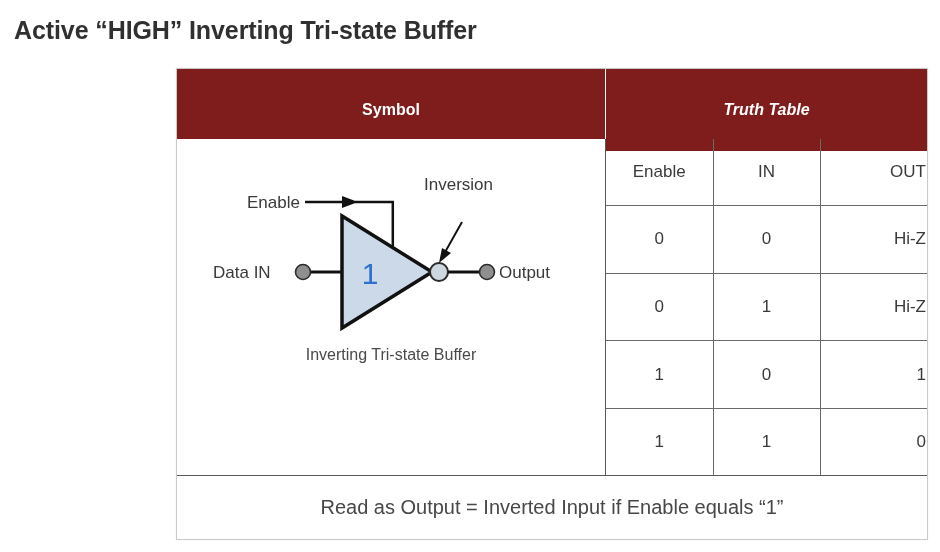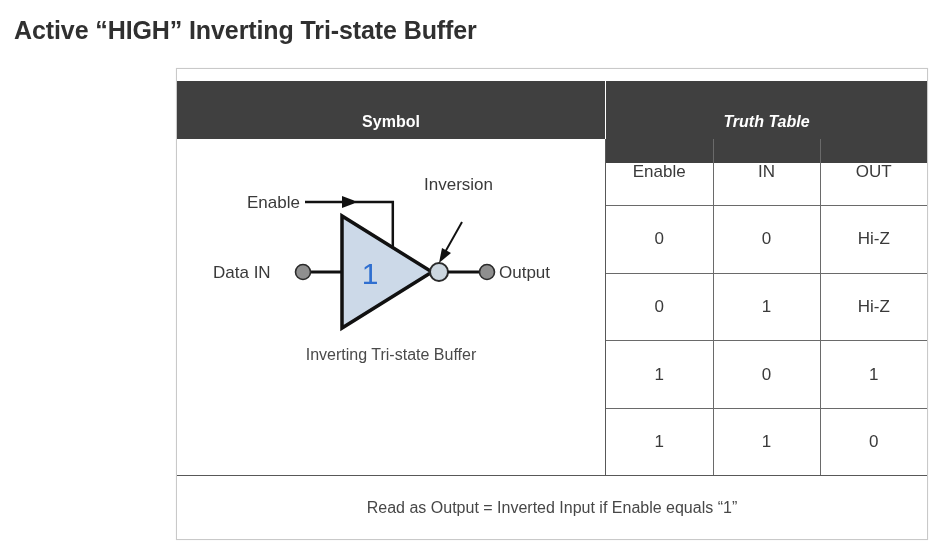--- a/index.html
+++ b/index.html
@@ -38,25 +38,25 @@
     box-sizing: border-box;
     border: 1px solid #c9c9c9;
     background: #ffffff;
     box-shadow: 0 0 1px rgba(0,0,0,0.10);
   }
 
   
   #header-row {
     position: absolute;
     left: 0;
-    top: 12px;
+    top: 0;
     width: 100%;
     height: 82px;
     display: flex;
-    background: #404040;
+    background: #7f1d1d;
   }
   .hdr-cell {
     display: flex;
     align-items: center;
     justify-content: center;
     color: #ffffff;
     font-size: 16px;
     font-weight: bold;
     box-sizing: border-box;
   }
@@ -106,36 +106,36 @@
   }
   #truth-table td {
     border: 1px solid #6a6a6a;
     text-align: center;
     vertical-align: middle;
     font-size: 17px;
     color: #3a3a3a;
     font-family: "Liberation Sans", sans-serif;
   }
   #truth-table tr td:first-child { border-left: none; }
-  #truth-table tr td:last-child  { border-right: none; }
+  #truth-table tr td:last-child  { border-right: none; text-align: right; }
   #truth-table tr:first-child td { border-top: none; }
   #truth-table tr:last-child td  { border-bottom: none; }
   #truth-table .head-cell { font-size: 17px; color: #3a3a3a; }
 
   
   #footer-row {
     position: absolute;
     left: 0;
     top: 407px;
     width: 100%;
     height: 63px;
     display: flex;
     align-items: center;
     justify-content: center;
-    font-size: 16px;
+    font-size: 20px;
     color: #474747;
     box-sizing: border-box;
   }
 
   
   #symbol-svg {
     position: absolute;
     left: 0;
     top: 0;
   }

